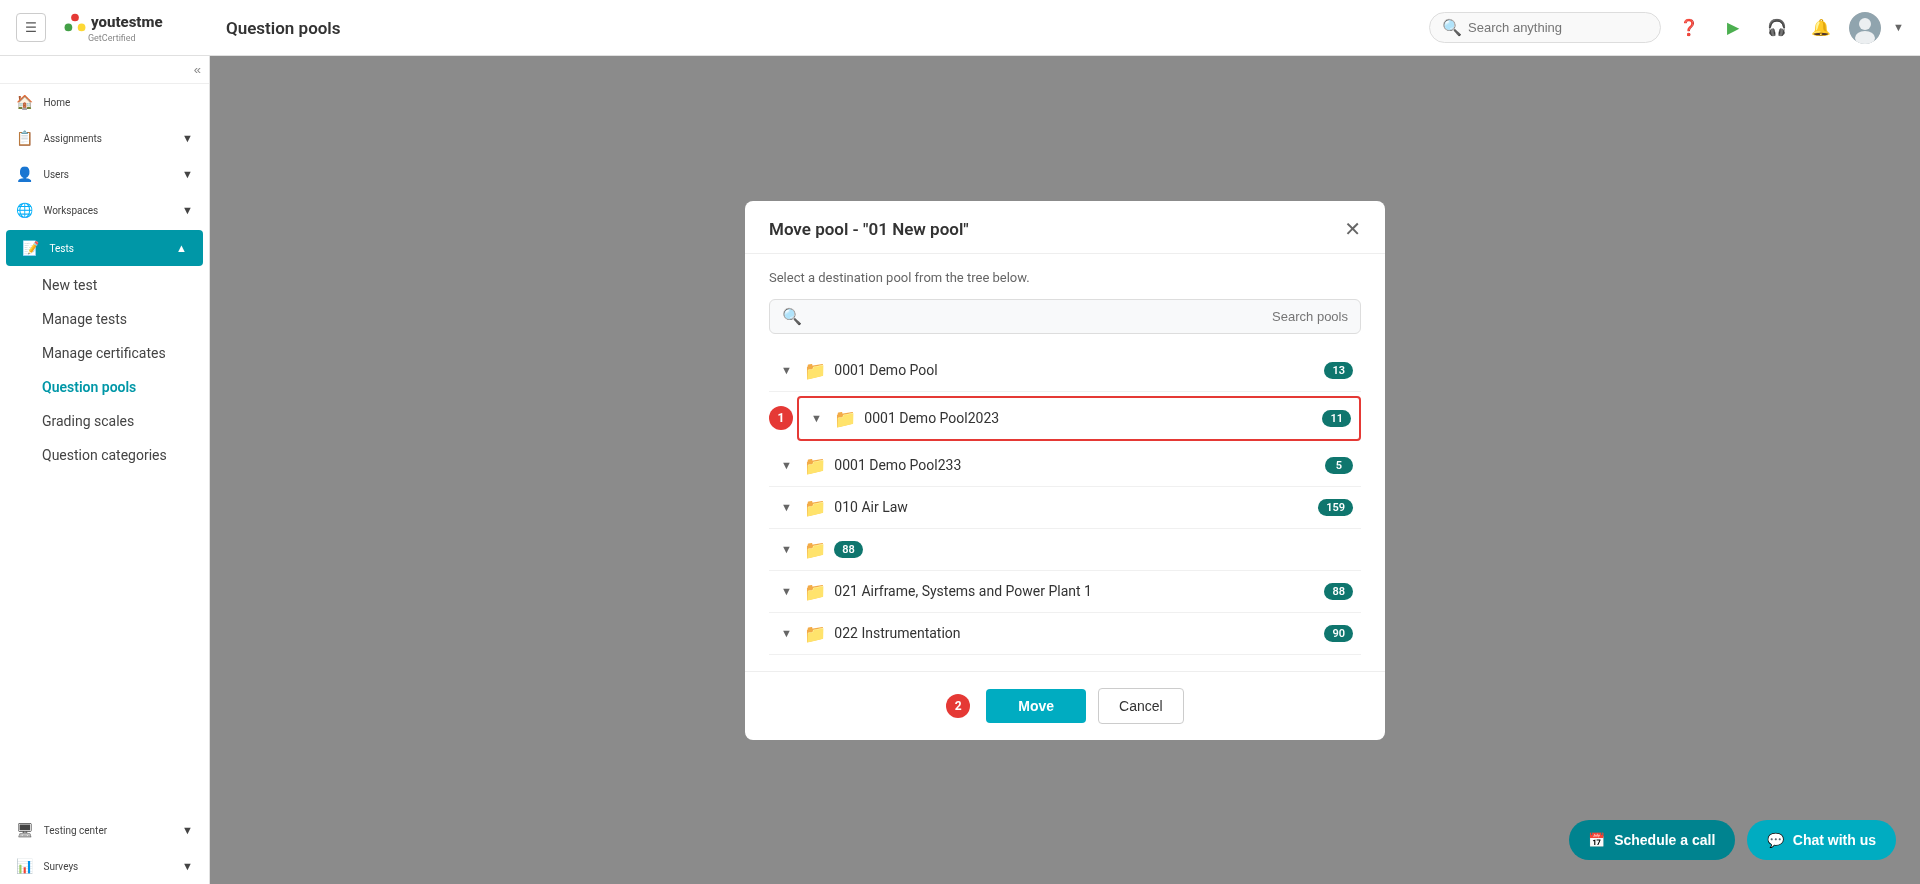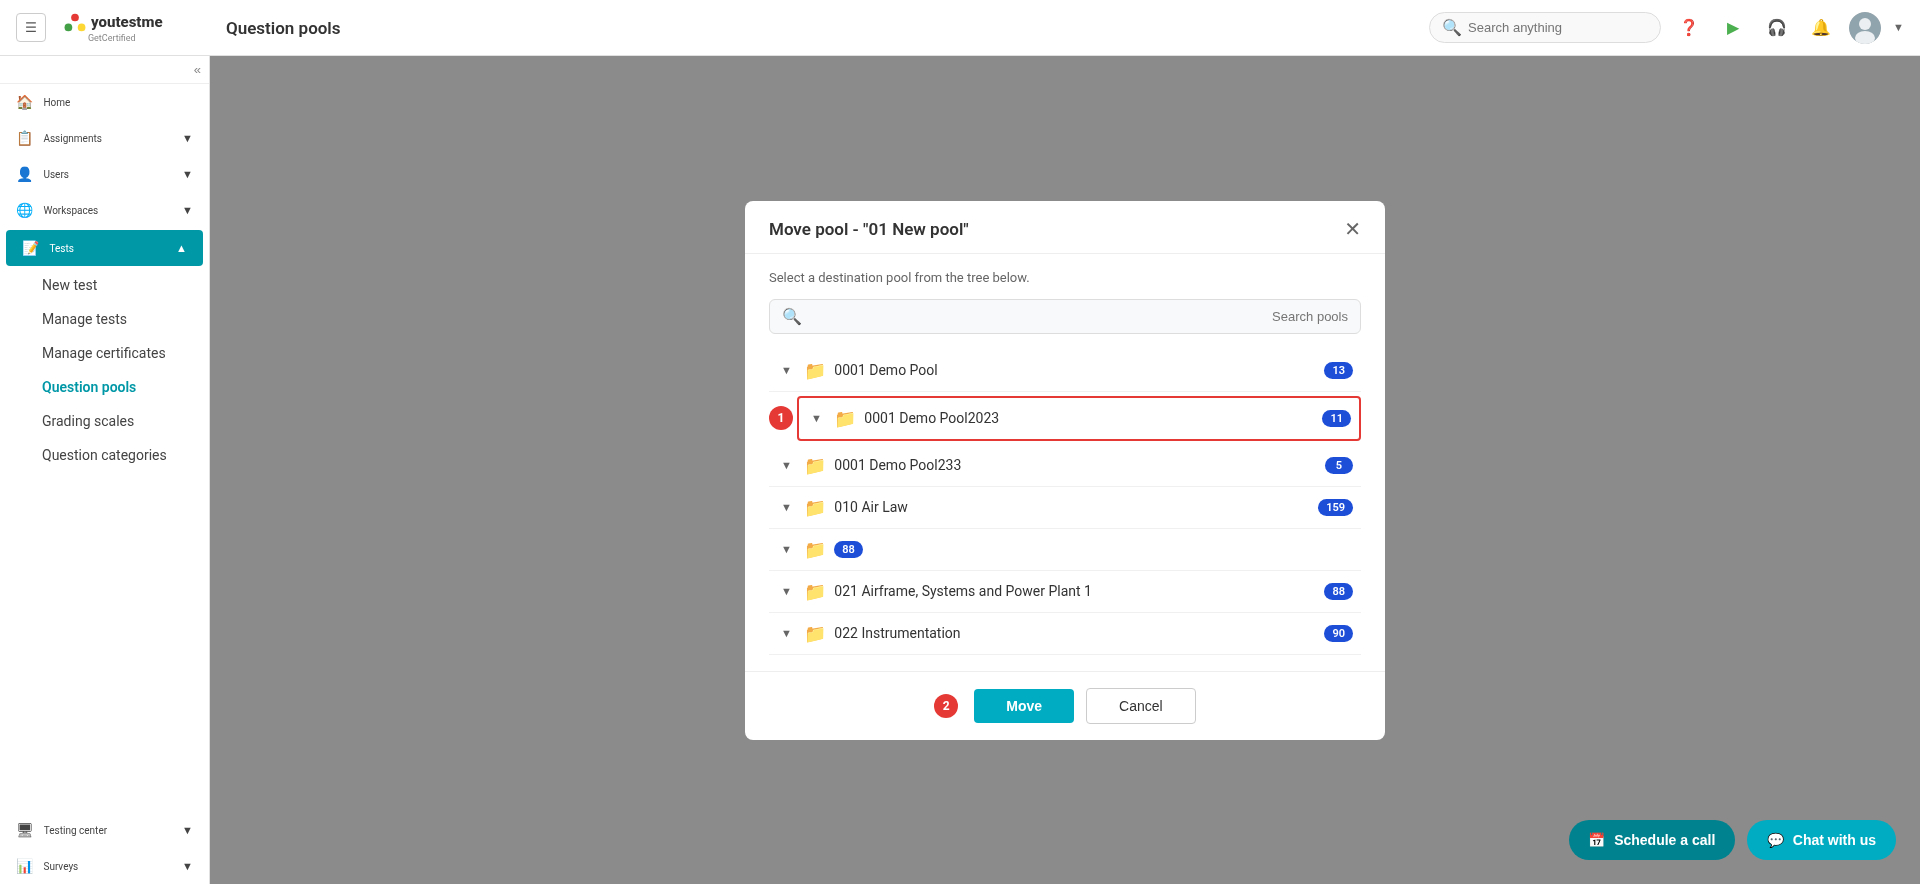--- a/index.html
+++ b/index.html
@@ -51,26 +51,26 @@
     .search-pools { display: flex; align-items: center; border: 1px solid #ddd; border-radius: 6px; padding: 7px 12px; gap: 8px; margin-bottom: 16px; background: #f8f9fa; }
     .search-pools input { border: none; background: transparent; outline: none; font-size: 13px; color: #555; width: 100%; text-align: right; }
 
     
     .pool-list { display: flex; flex-direction: column; }
     .pool-item { display: flex; align-items: center; padding: 10px 8px; border-bottom: 1px solid #f0f0f0; cursor: pointer; gap: 8px; }
     .pool-item.selected { border: 2px solid #e53935; background: #fff; border-radius: 4px; }
     .chevron-btn { background: none; border: none; cursor: pointer; color: #666; font-size: 11px; padding: 2px 4px; }
     .folder-icon { color: #546e7a; font-size: 18px; }
     .pool-name { flex: 1; font-size: 14px; color: #333; }
-    .pool-badge { background: #1d4ed8; color: #fff; border-radius: 12px; font-size: 11px; font-weight: 600; padding: 2px 8px; min-width: 28px; text-align: center; }
+    .pool-badge { background: #0f766e; color: #fff; border-radius: 12px; font-size: 11px; font-weight: 600; padding: 2px 8px; min-width: 28px; text-align: center; }
 
     
     .modal-footer { display: flex; align-items: center; justify-content: center; gap: 12px; padding: 16px 24px; border-top: 1px solid #eee; }
     .btn-move { background: #00acc1; color: #fff; border: none; border-radius: 4px; padding: 9px 32px; font-size: 14px; font-weight: 600; cursor: pointer; }
-    .btn-cancel { background: #fff; color: #333; border: 1px solid #ccc; border-radius: 4px; padding: 9px 32px; font-size: 14px; cursor: pointer; }
+    .btn-cancel { background: #fff; color: #333; border: 1px solid #ccc; border-radius: 4px; padding: 9px 20px; font-size: 14px; cursor: pointer; }
 
     
     .step-badge { width: 24px; height: 24px; border-radius: 50%; background: #e53935; color: #fff; font-size: 12px; font-weight: 700; display: flex; align-items: center; justify-content: center; flex-shrink: 0; }
 
     
     .bottom-btns { position: fixed; bottom: 24px; right: 24px; display: flex; gap: 12px; z-index: 200; }
     .btn-schedule { background: #00838f; color: #fff; border: none; border-radius: 24px; padding: 12px 20px; font-size: 14px; font-weight: 600; cursor: pointer; display: flex; align-items: center; gap: 8px; }
     .btn-chat { background: #00acc1; color: #fff; border: none; border-radius: 24px; padding: 12px 20px; font-size: 14px; font-weight: 600; cursor: pointer; display: flex; align-items: center; gap: 8px; }
   </style>
 </head>

